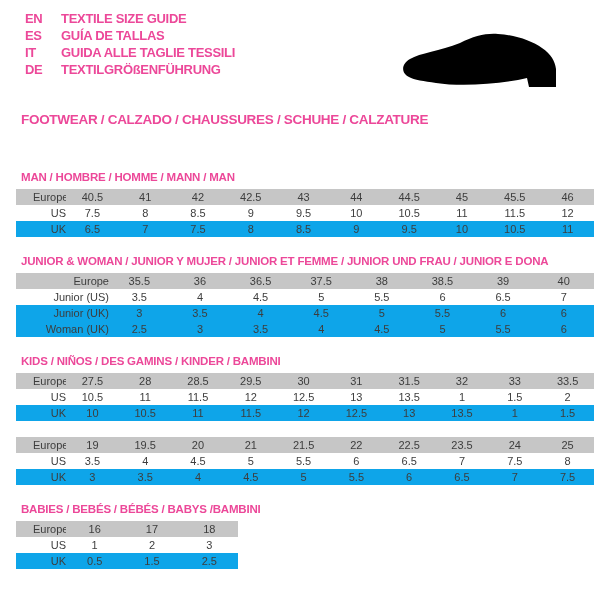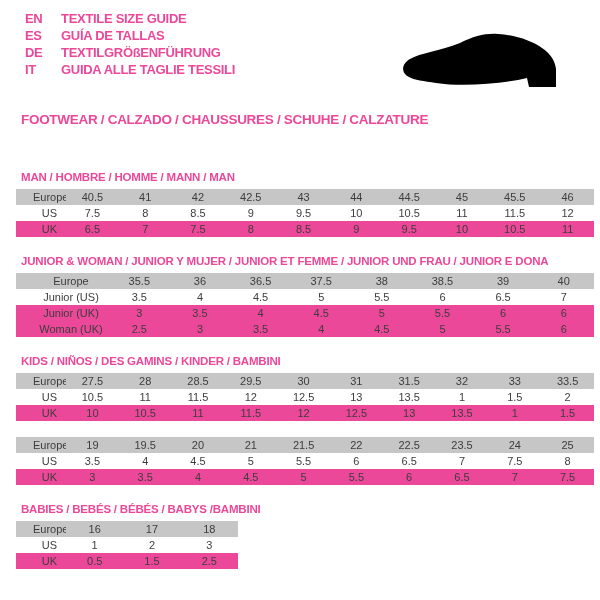--- a/index.html
+++ b/index.html
@@ -61,48 +61,48 @@
   td {
     height: 16px;
     padding: 0;
     font-size: 11px;
     color: #3d3d3d;
     text-align: center;
     line-height: 16px;
     white-space: nowrap;
     overflow: hidden;
   }
-  td.row-label { text-align: center; padding-left: 17px; }
+  td.row-label { text-align: right; padding-left: 17px; }
   col.label-col { width: 50px; }
   table.col-junior col.label-col { width: 93px; }
   tr.r-header td { background: #c6c6c6; }
   tr.r-shade td { background: #ededed; }
   tr.r-plain td { background: #ffffff; }
 </style>
-<style>tr.r-header td{background:#c6c6c6;}tr.r-shade td{background:#ec4899;}tr.r-plain td{background:#ffffff;}td{color:#3d3d3d;}.section-title,.lang-code,.lang-label,.category{color:#ec4899;}</style></head>
+<style>tr.r-header td{background:#c6c6c6;}tr.r-shade td{background:#0ea5e9;}tr.r-plain td{background:#ffffff;}td{color:#3d3d3d;}.section-title,.lang-code,.lang-label,.category{color:#ec4899;}</style></head>
 <body>
 
 <div class="sheet">
 
   <div class="langs" id="lang-block">
       <div class="lang-row">
         <span class="lang-code">EN</span>
         <span class="lang-label">TEXTILE SIZE GUIDE</span>
       </div>
       <div class="lang-row">
         <span class="lang-code">ES</span>
         <span class="lang-label">GUÍA DE TALLAS</span>
       </div>
       <div class="lang-row">
+        <span class="lang-code">IT</span>
+        <span class="lang-label">GUIDA ALLE TAGLIE TESSILI</span>
+      </div>
+      <div class="lang-row">
         <span class="lang-code">DE</span>
         <span class="lang-label">TEXTILGRÖßENFÜHRUNG</span>
-      </div>
-      <div class="lang-row">
-        <span class="lang-code">IT</span>
-        <span class="lang-label">GUIDA ALLE TAGLIE TESSILI</span>
       </div>
     </div>
 
   <div class="category">FOOTWEAR / CALZADO / CHAUSSURES / SCHUHE / CALZATURE</div>
 
   <svg class="shoe" viewBox="0 0 180 63" aria-hidden="true">
     <path id="shoe-path" fill="#000000" d="
       M11,45
       C4,42 2,33 12,27
       C22,21 42,19 62,11

